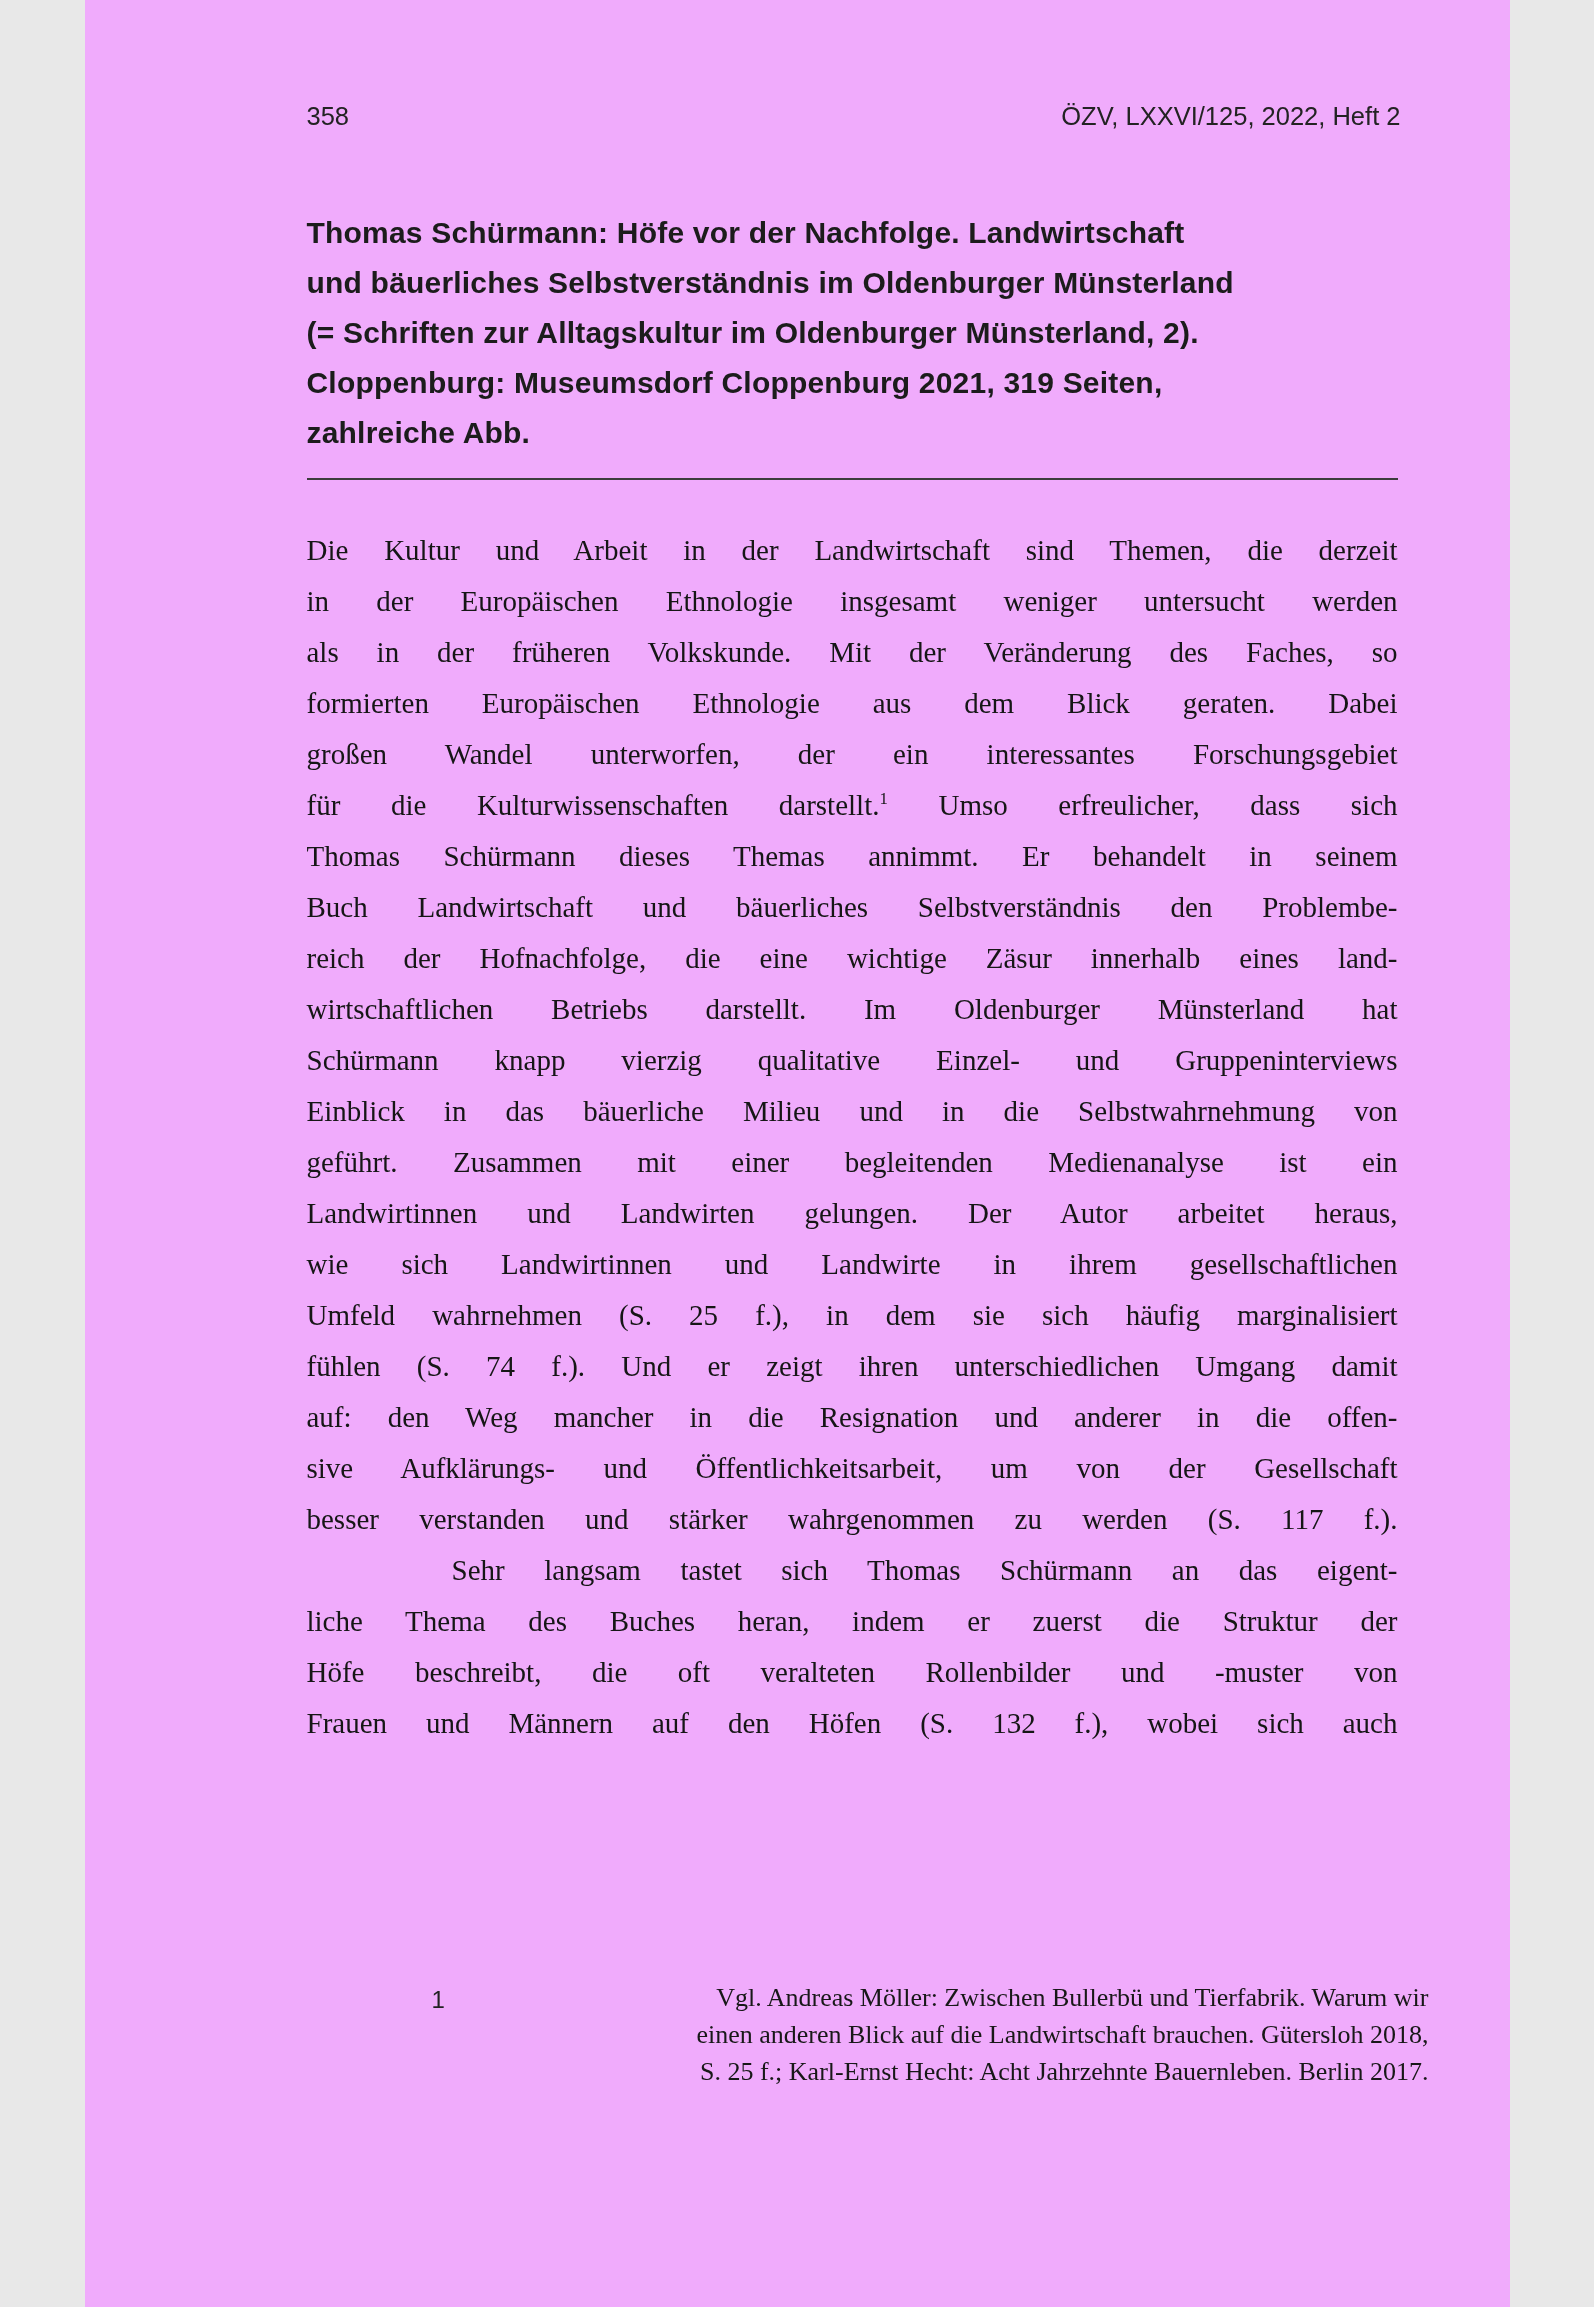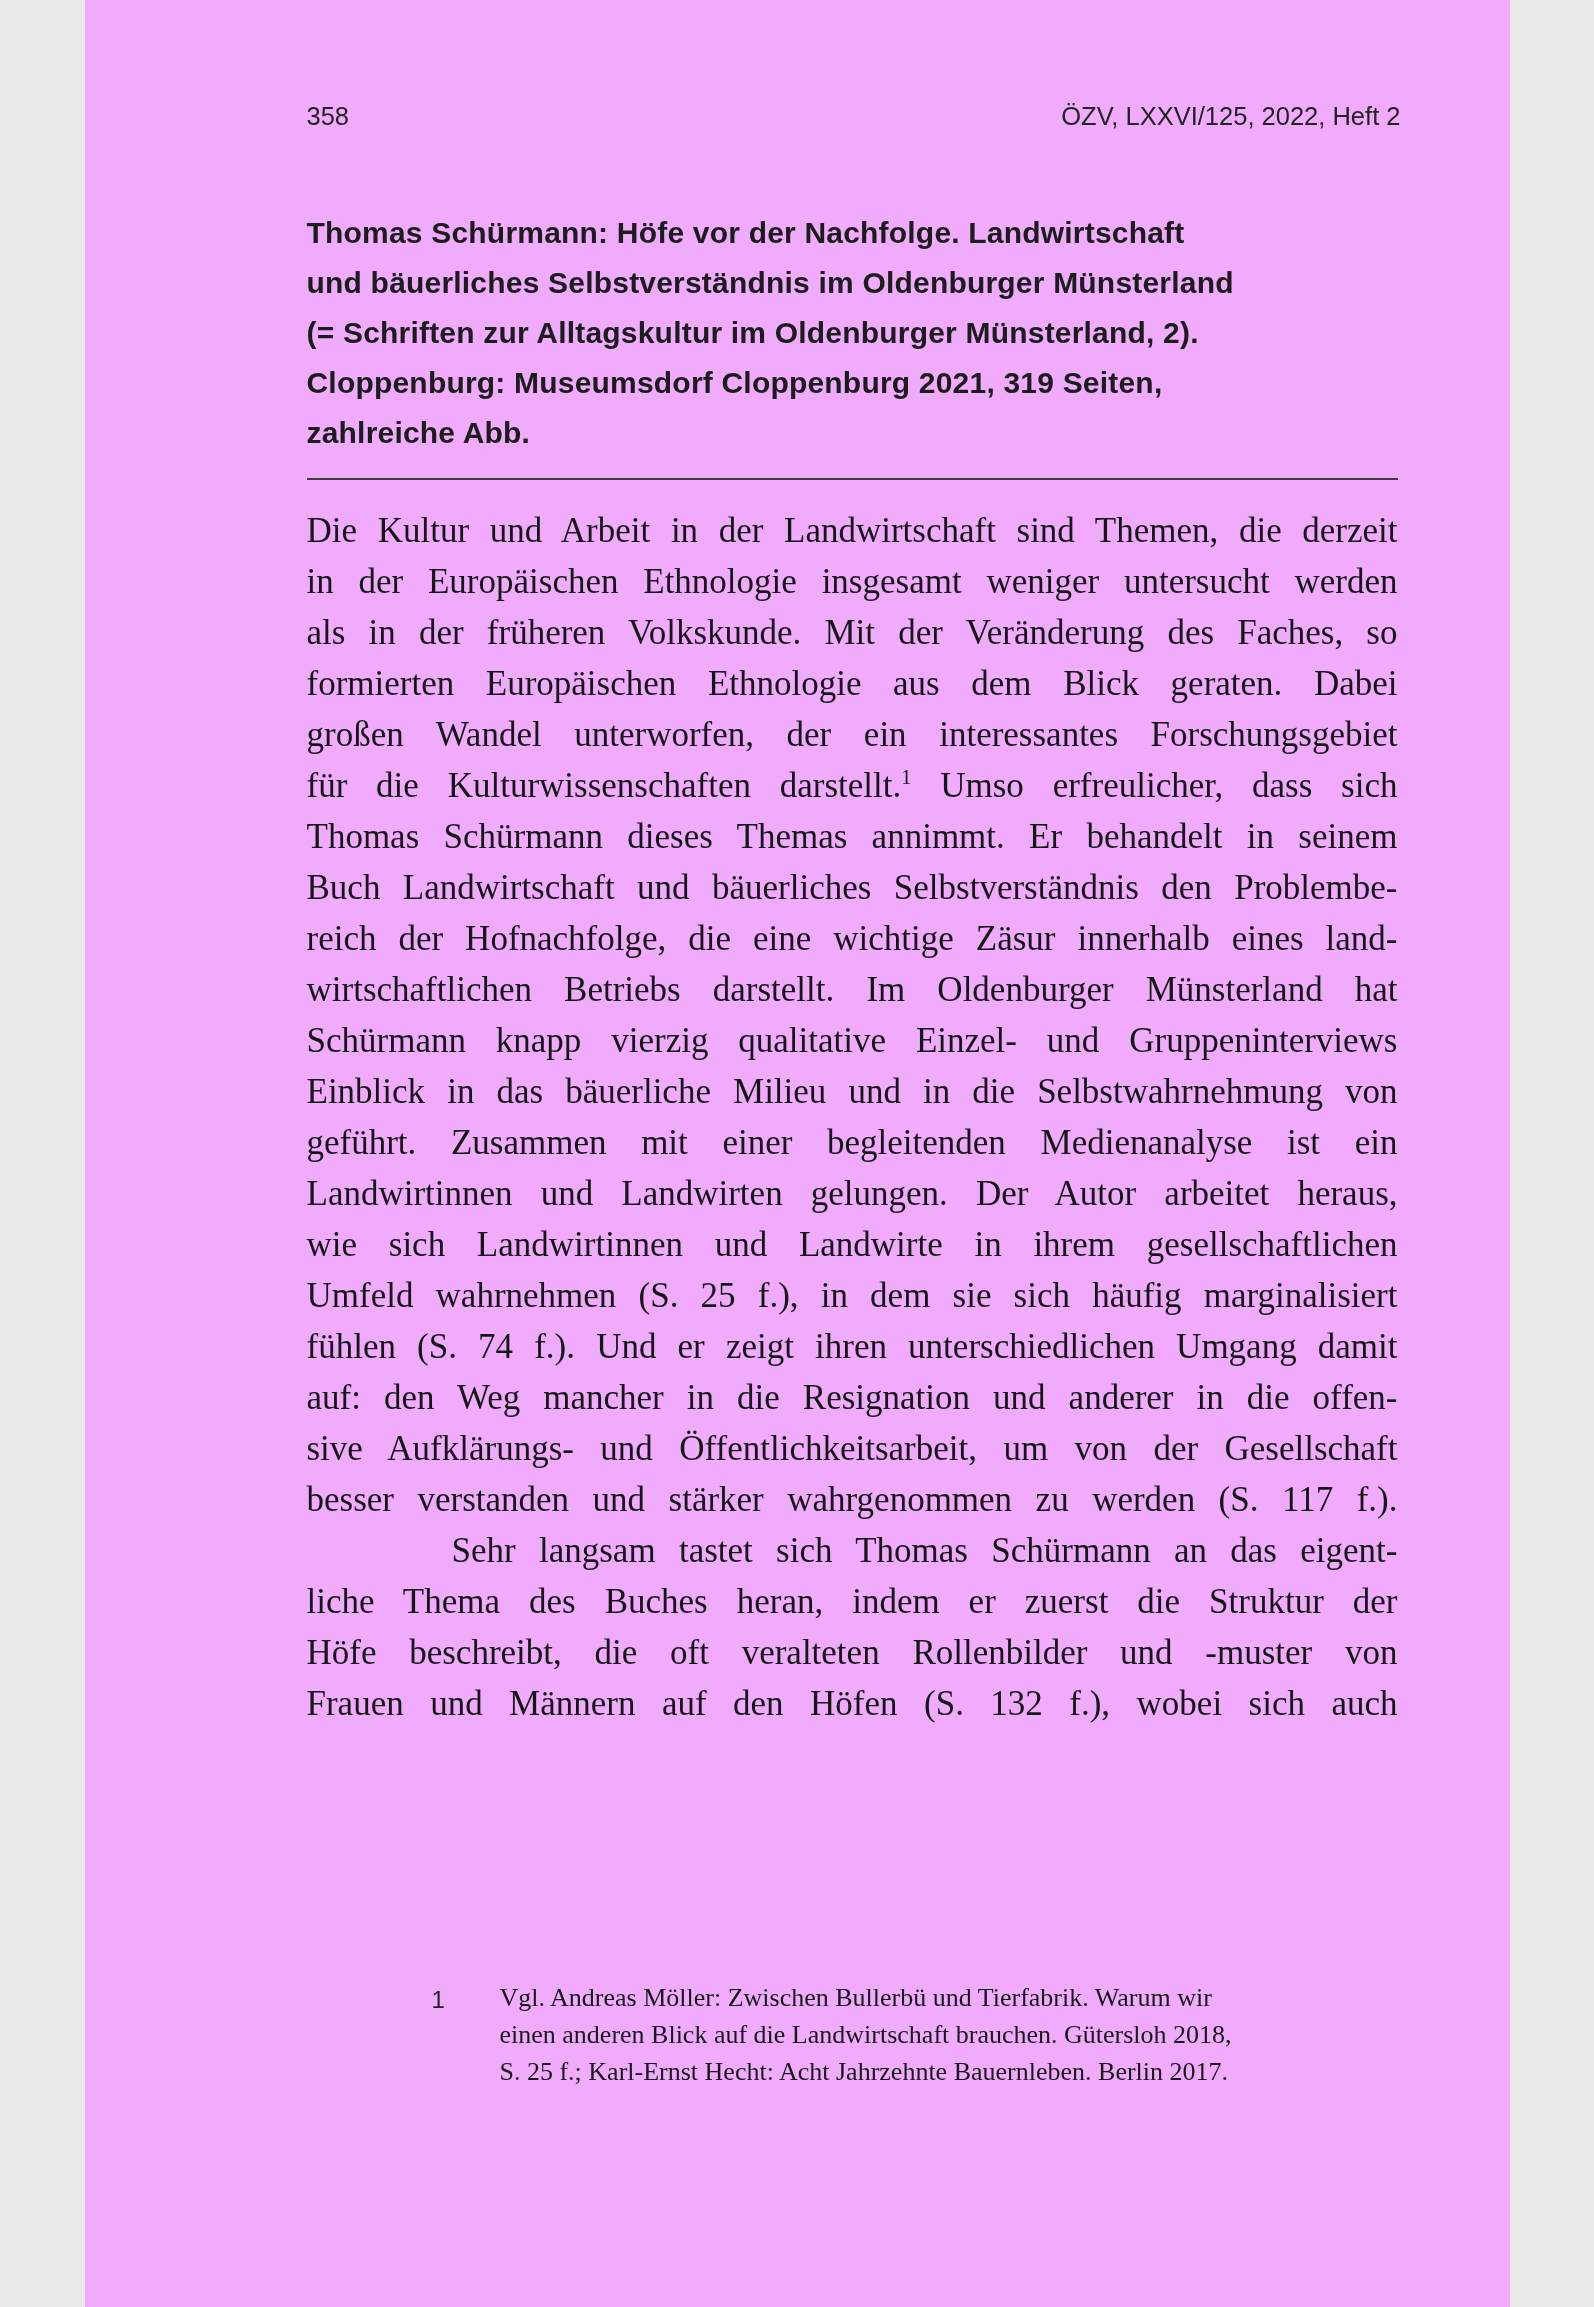--- a/index.html
+++ b/index.html
@@ -47,25 +47,25 @@
     top: 478px;
     left: 222px;
     width: 1091px;
     height: 2.4px;
     background: #3c3c3c;
   }
 
   
   .body-block {
     position: absolute;
-    top: 505px;
+    top: 525px;
     left: 222px;
     width: 1091px;
     font-family: "Liberation Serif", serif;
-    font-size: 35px;
+    font-size: 29px;
     line-height: 51px;
     color: #161616;
   }
   .bline {
     text-align: justify;
     text-align-last: justify;
     white-space: nowrap; 
   }
   .bline.indent { padding-left: 145px; }
   .bline sup {
@@ -87,21 +87,21 @@
     color: #181818;
   }
   .fn-marker {
     position: absolute;
     left: 0;
     top: 1.6px;
     font-family: "Liberation Sans", sans-serif;
     font-size: 24px;
     color: #222222;
   }
-  .fn-text { margin-left: 68px; }
+  .fn-text { margin-left: 68px; text-align: right; }
 </style>
 </head>
 <body>
 
 <div class="page">
 
   <div class="runhead">
     <span>358</span>
     <span>ÖZV, LXXVI/125, 2022, Heft 2</span>
   </div>

